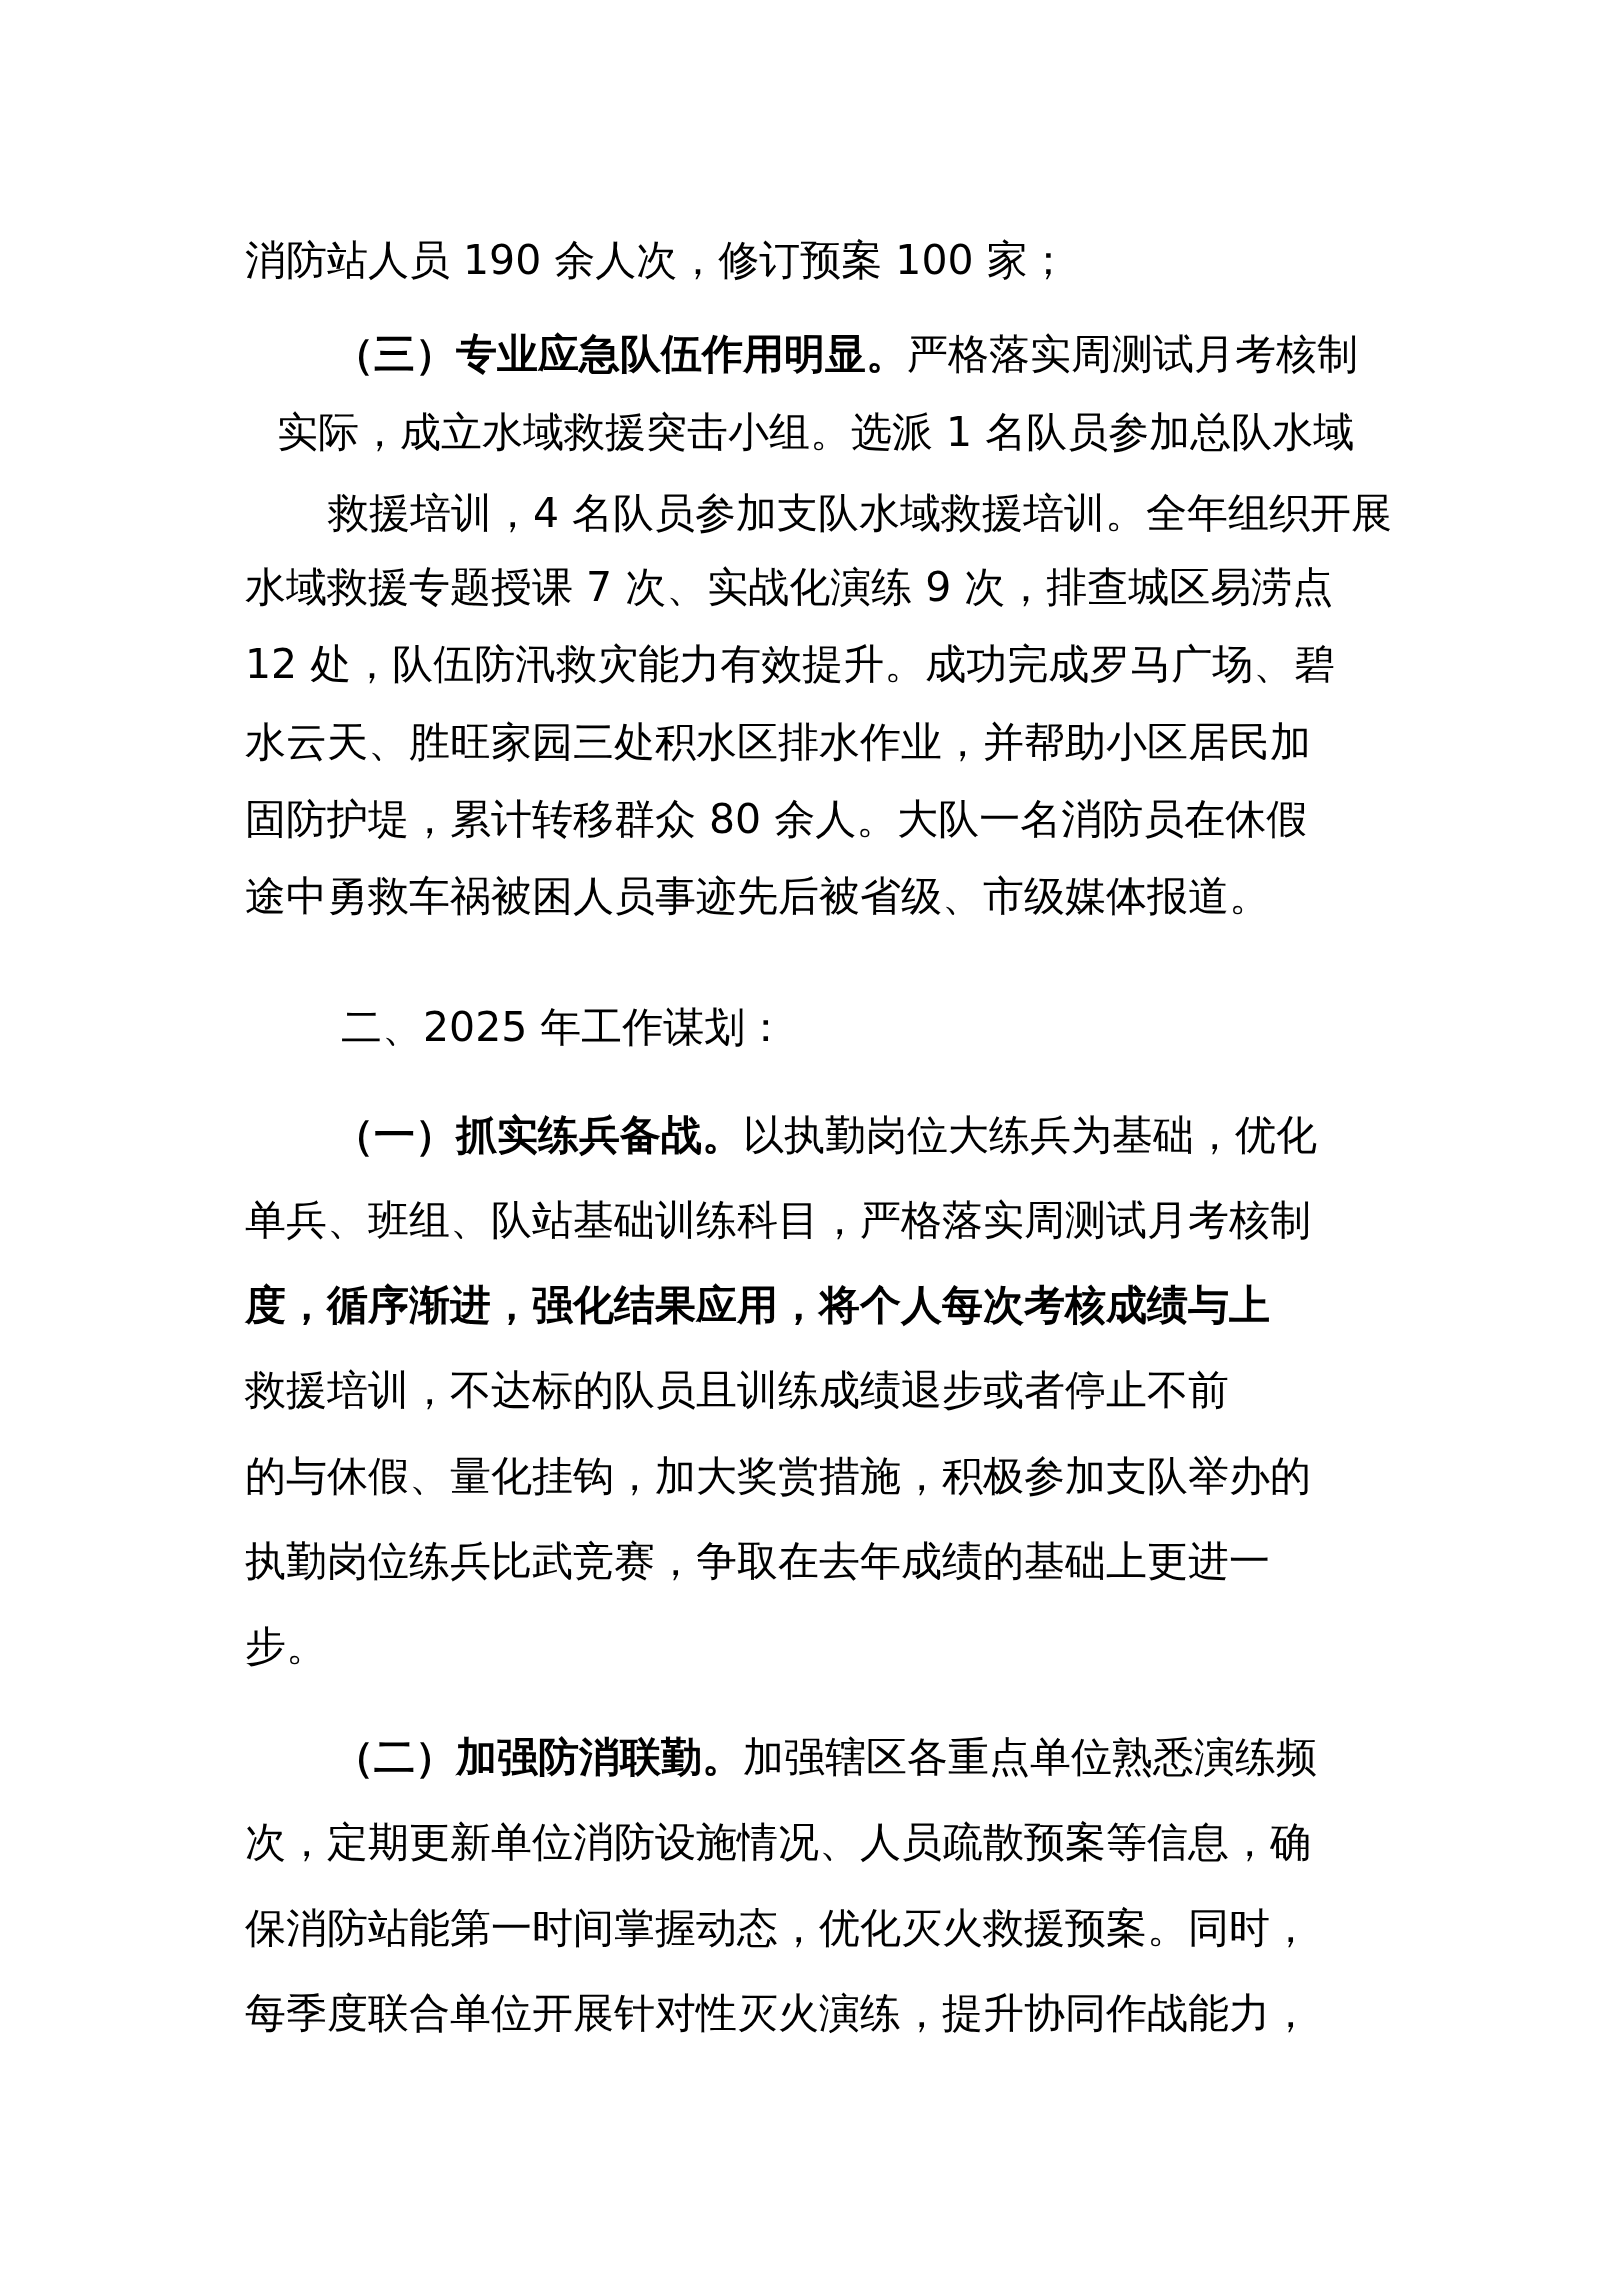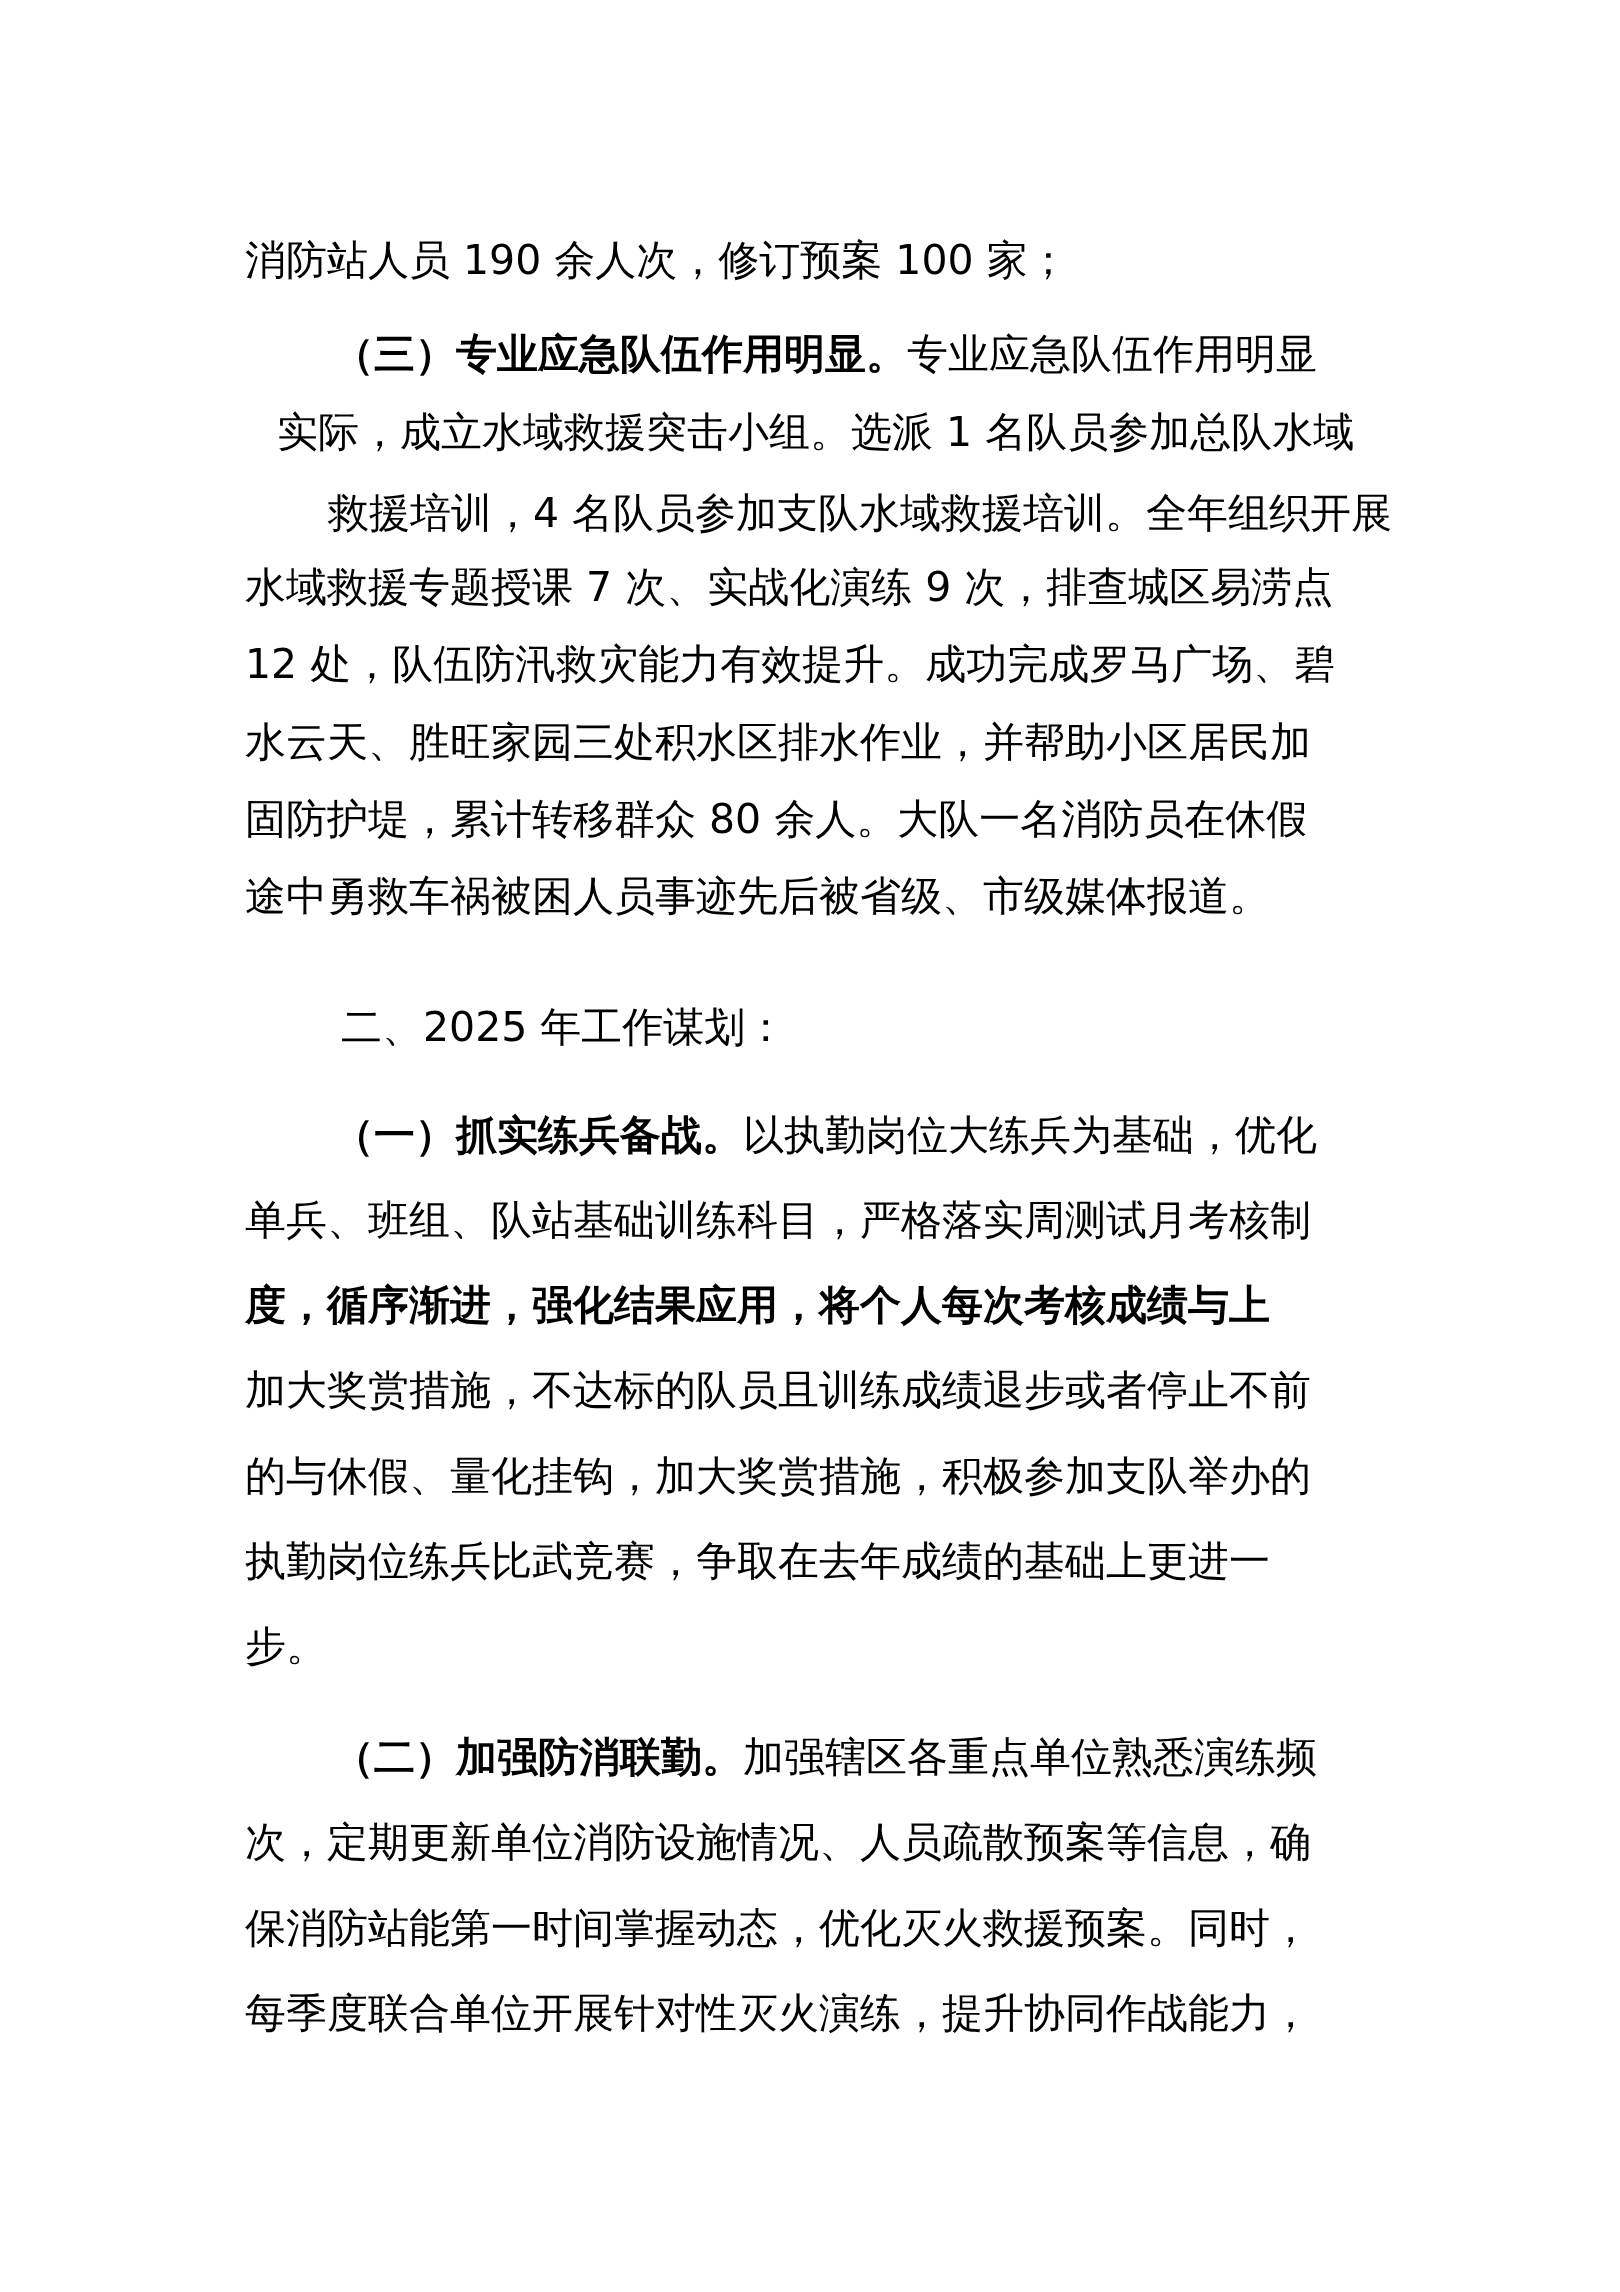--- a/index.html
+++ b/index.html
@@ -39,21 +39,21 @@
 </head>
 <body>
 
 <div class="page">
 
   <div class="line" style="top:233px;">
     <span>消防站人员 190 余人次，修订预案 100 家；</span>
   </div>
 
   <div class="line indent-head" style="top:327px;">
-    <span class="bold">（三）专业应急队伍作用明显。</span><span>专业应急队伍作用明显</span>
+    <span class="bold">（三）专业应急队伍作用明显。</span><span>严格落实周测试月考核制</span>
   </div>
   <div class="line" style="top:405px;margin-left:32px;">
     <span>实际，成立水域救援突击小组。选派 1 名队员参加总队水域</span>
   </div>
   <div class="line" style="top:486px;text-align:right;">
     <span>救援培训，4 名队员参加支队水域救援培训。全年组织开展</span>
   </div>
   <div class="line" style="top:560px;">
     <span>水域救援专题授课 7 次、实战化演练 9 次，排查城区易涝点</span>
   </div>
@@ -77,21 +77,21 @@
   <div class="line indent-head" style="top:1108px;">
     <span class="bold">（一）抓实练兵备战。</span><span>以执勤岗位大练兵为基础，优化</span>
   </div>
   <div class="line" style="top:1193px;">
     <span>单兵、班组、队站基础训练科目，严格落实周测试月考核制</span>
   </div>
   <div class="line" style="top:1278px;font-weight:bold;">
     <span>度，循序渐进，强化结果应用，将个人每次考核成绩与上</span>
   </div>
   <div class="line" style="top:1363px;">
-    <span>加大奖赏措施，不达标的队员且训练成绩退步或者停止不前</span>
+    <span>救援培训，不达标的队员且训练成绩退步或者停止不前</span>
   </div>
   <div class="line" style="top:1449px;">
     <span>的与休假、量化挂钩，加大奖赏措施，积极参加支队举办的</span>
   </div>
   <div class="line" style="top:1534px;">
     <span>执勤岗位练兵比武竞赛，争取在去年成绩的基础上更进一</span>
   </div>
   <div class="line" style="top:1619px;">
     <span>步。</span>
   </div>

